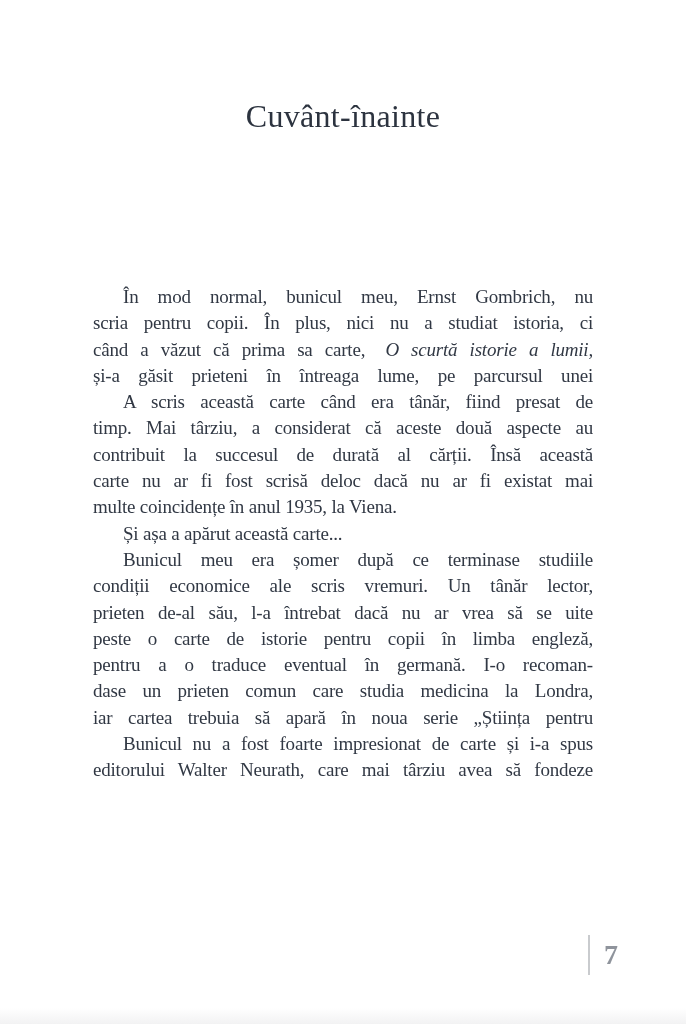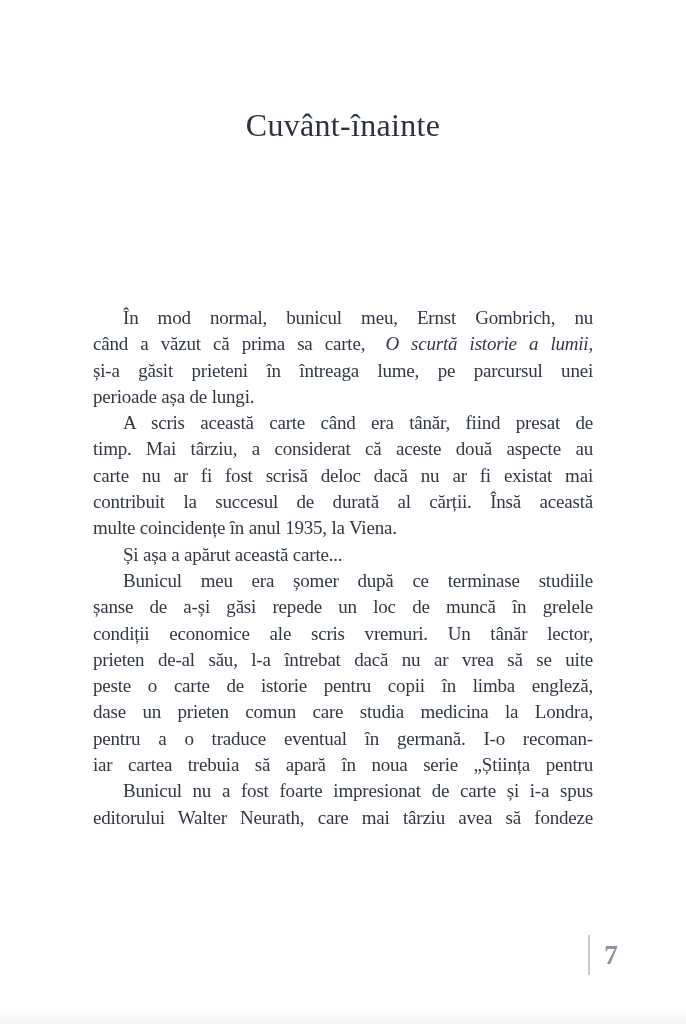--- a/index.html
+++ b/index.html
@@ -13,31 +13,31 @@
     height: 1024px;
     background: var(--page_bg, #ffffff);
     overflow: hidden;
     font-family: "Liberation Serif", "DejaVu Serif", serif;
   }
   .title {
     position: absolute;
     top: 94px;
     left: 0;
     right: 0;
-    margin: 13px;
+    margin: 4px;
     text-align: center;
     font-family: "Liberation Serif", "DejaVu Serif", serif;
     font-size: 32px;
     font-weight: 400;
     letter-spacing: 0.3px;
     color: var(--title, #2c333f);
   }
   .body-text {
     position: absolute;
-    top: 305px;
+    top: 284px;
     left: 93px;
     width: 500px;
     font-size: 19px;
     line-height: 26.3px;
     color: var(--text, #313844);
   }
   .line {
     text-align: justify;
     text-align-last: justify;
     letter-spacing: -0.2px;
@@ -77,36 +77,35 @@
     background: linear-gradient(to bottom, rgba(242,242,243,0), var(--edge_shadow, #f2f2f3));
   }
 </style>
 </head>
 <body>
 
 <div class="page">
   <h1 class="title">Cuvânt-înainte</h1>
   <div class="body-text">
       <div class="line indent"><span>În mod normal, bunicul meu, Ernst Gombrich, nu</span></div>
+      <div class="line"><span>scria pentru copii. În plus, nici nu a studiat istoria, ci</span></div>
       <div class="line"><span>când a văzut că prima sa carte, </span><em>O scurtă istorie a lumii,</em></div>
       <div class="line"><span>și-a găsit prieteni în întreaga lume, pe parcursul unei</span></div>
-      <div class="line last"><span>perioade așa de lungi.</span></div>
       <div class="line indent"><span>A scris această carte când era tânăr, fiind presat de</span></div>
       <div class="line"><span>timp. Mai târziu, a considerat că aceste două aspecte au</span></div>
+      <div class="line"><span>contribuit la succesul de durată al cărții. Însă această</span></div>
       <div class="line"><span>carte nu ar fi fost scrisă deloc dacă nu ar fi existat mai</span></div>
-      <div class="line"><span>contribuit la succesul de durată al cărții. Însă această</span></div>
       <div class="line last"><span>multe coincidențe în anul 1935, la Viena.</span></div>
       <div class="line indent last"><span>Și așa a apărut această carte...</span></div>
       <div class="line indent"><span>Bunicul meu era șomer după ce terminase studiile</span></div>
-      <div class="line"><span>șanse de a-și găsi repede un loc de muncă în grelele</span></div>
       <div class="line"><span>condiții economice ale scris vremuri. Un tânăr lector,</span></div>
       <div class="line"><span>prieten de-al său, l-a întrebat dacă nu ar vrea să se uite</span></div>
       <div class="line"><span>peste o carte de istorie pentru copii în limba engleză,</span></div>
+      <div class="line"><span>pentru a o traduce eventual în germană. I-o recoman-</span></div>
       <div class="line"><span>dase un prieten comun care studia medicina la Londra,</span></div>
-      <div class="line"><span>pentru a o traduce eventual în germană. I-o recoman-</span></div>
       <div class="line"><span>iar cartea trebuia să apară în noua serie „Știința pentru</span></div>
       <div class="line indent"><span>Bunicul nu a fost foarte impresionat de carte și i-a spus</span></div>
       <div class="line"><span>editorului Walter Neurath, care mai târziu avea să fondeze</span></div>
     </div>
   <div class="folio">
     <span class="folio-rule"></span>
     <span class="folio-num">7</span>
   </div>
   <div class="edge-shadow"></div>
 </div>

